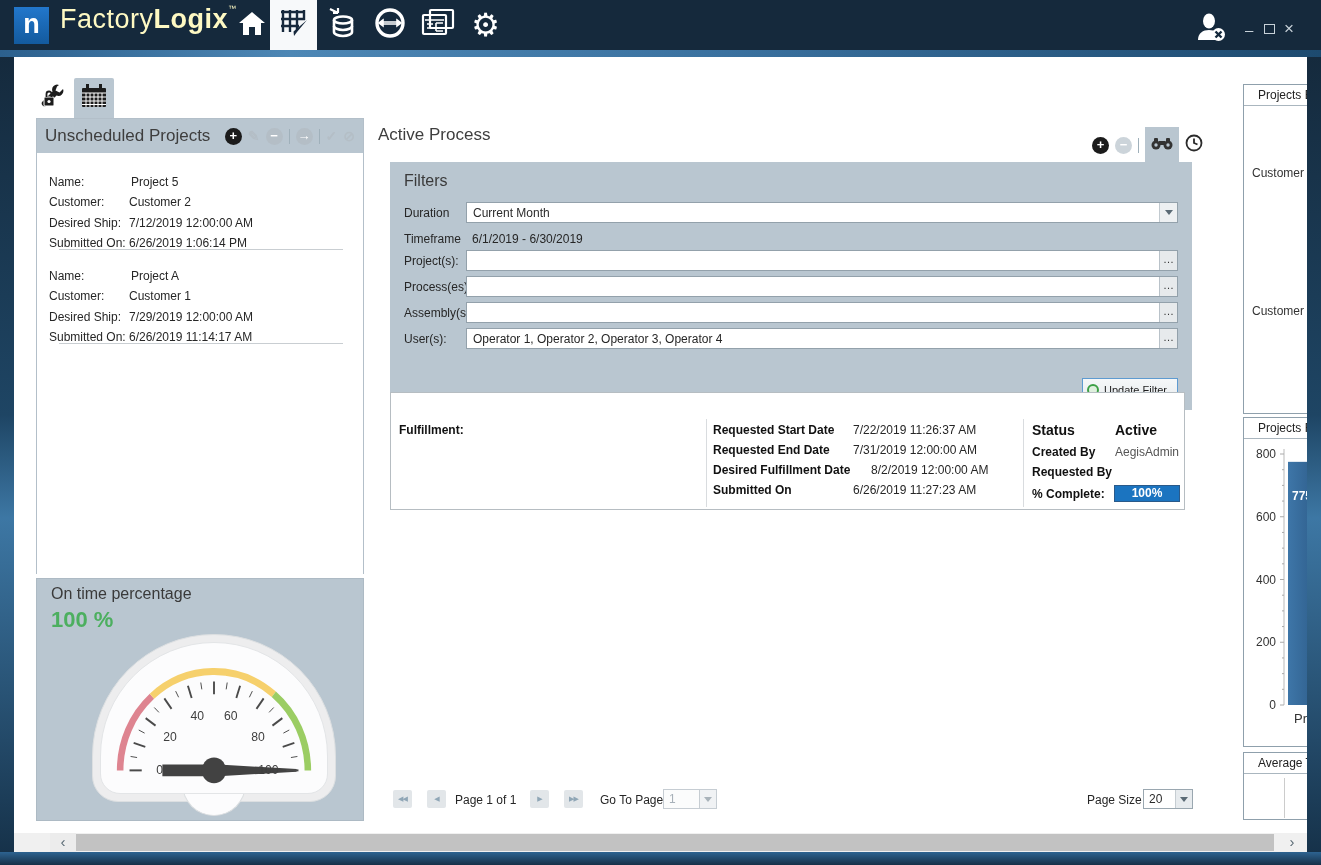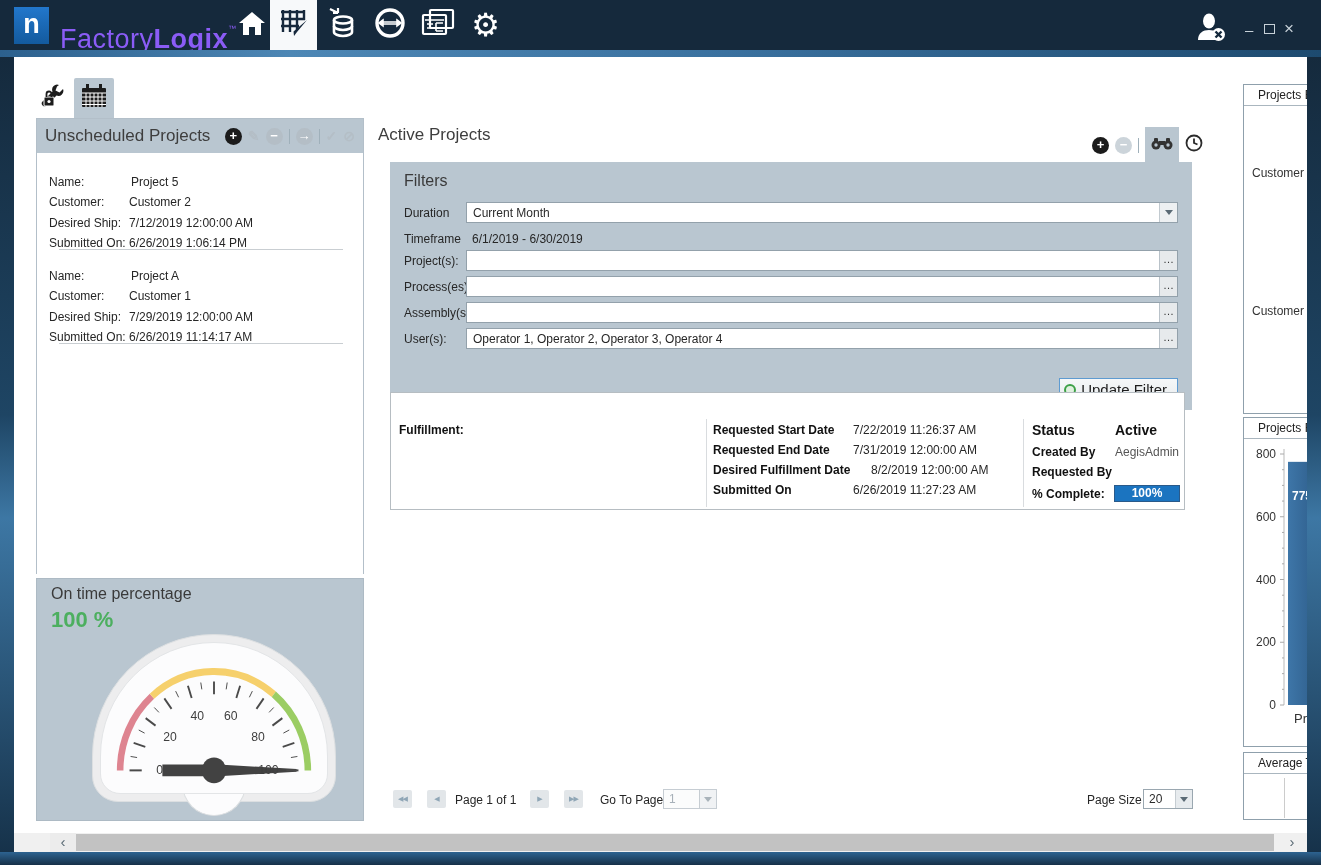--- a/index.html
+++ b/index.html
@@ -6,21 +6,21 @@
   *{margin:0;padding:0;box-sizing:border-box}
   html,body{background:#0d1e2d}
   body{font-family:"Liberation Sans",sans-serif;color:#2b2b2b}
   .app{position:relative;width:1321px;height:865px;overflow:hidden;background:#15293c}
   .abs{position:absolute}
 
   
   .topbar{left:0;top:0;width:1321px;height:50px;background:#15293c}
   .logo-tile{left:14px;top:7px;width:35px;height:37px;background:linear-gradient(180deg,#2277cc,#135a9e);
     color:#fff;font-size:27px;font-weight:bold;text-align:center;line-height:35px}
-  .brand{left:60px;top:24px;font-size:27px;color:#8b5cf6;letter-spacing:.5px;white-space:nowrap}
+  .brand{left:60px;top:4px;font-size:27px;color:#fef9c3;letter-spacing:.5px;white-space:nowrap}
   .brand .lite{font-weight:300}
   .brand .bold{font-weight:bold}
   .brand sup{font-size:8px;vertical-align:top}
   .nav-item{top:0;width:47px;height:50px;display:flex;align-items:center;justify-content:center}
   .nav-item.sel{background:#f7f9fa}
   .winbtn{color:#c7d1d8;font-size:15px;line-height:15px}
   .accent{left:0;top:50px;width:1321px;height:7px;
     background:linear-gradient(90deg,#2c608d 0%,#4d87b5 22%,#3a719f 55%,#1d4a6f 100%)}
   .sideborder{top:57px;width:14px;height:795px;
     background:linear-gradient(180deg,#152a3d 0%,#1e4564 45%,#3d77a4 58%,#16324a 100%)}
@@ -76,21 +76,21 @@
   .f-field{position:absolute;left:76px;width:712px;height:21px;background:#fff;border:1px solid #93a1ab}
   .f-input{position:absolute;left:0;top:0;width:100%;height:100%;border:none;outline:none;
     font:12px "Liberation Sans",sans-serif;color:#262626;padding:0 22px 0 6px;background:transparent}
   .dots-btn{position:absolute;right:0;top:0;width:18px;height:19px;background:#e7eaec;
     border-left:1px solid #b9c2c9;font-size:11px;line-height:17px;text-align:center;color:#333}
   .dd-arrow{position:absolute;right:0;top:0;width:18px;height:19px;background:#edf0f2;
     border-left:1px solid #c2cad0;display:flex;align-items:center;justify-content:center}
   .tri{width:0;height:0;border-left:4px solid transparent;border-right:4px solid transparent;
     border-top:5px solid #5a6a75}
   .updbtn{position:absolute;right:14px;bottom:9px;height:23px;padding:0 10px 0 4px;
-    background:linear-gradient(#f5f7f8,#e9edef);border:1px solid #5e9bd1;font-size:15px;color:#1d1d1d;
+    background:linear-gradient(#f5f7f8,#e9edef);border:1px solid #5e9bd1;font-size:11px;color:#1d1d1d;
     display:flex;align-items:center;gap:5px}
   .ring{display:inline-block;width:12px;height:12px;border-radius:50%;border:2px solid #3da047;background:#dff0de}
 
   .card{left:376px;top:335px;width:795px;height:118px;border:1px solid #b6bdc2;background:#fff}
   .card-head{position:absolute;left:0;top:0;width:100%;height:22px;border-bottom:1px solid #d7dadd;
     font-size:12px;color:#262626;line-height:22px;padding:0 8px}
   .colsep{position:absolute;top:26px;width:1px;height:88px;background:#d9dcdf}
   .pct-bar{position:absolute;width:66px;height:17px;background:#1b74c0;border:1px solid #2a5a8a;
     color:#fff;font-size:12px;font-weight:bold;text-align:center;line-height:15px}
 
@@ -294,21 +294,21 @@
             <text x="72" y="142" text-anchor="middle" class="gauge-num">0</text>
             <text x="83.07701432625305" y="107.90845536703655" text-anchor="middle" class="gauge-num">20</text>
             <text x="112.07701432625305" y="86.83872205488109" text-anchor="middle" class="gauge-num">40</text>
             <text x="147.92298567374695" y="86.83872205488109" text-anchor="middle" class="gauge-num">60</text>
             <text x="176.92298567374695" y="107.90845536703657" text-anchor="middle" class="gauge-num">80</text>
             <text x="188" y="142" text-anchor="middle" class="gauge-num">100</text>
           </svg>
       </div>
     </div>
 
-    <div class="abs ptitle" style="left:364px;top:68px">Active Projects</div>
+    <div class="abs ptitle" style="left:364px;top:68px">Active Process</div>
 
     <div class="abs" style="left:1078px;top:70px;display:flex;align-items:center;gap:6px">
       <span class="ci black">+</span>
       <span class="ci lite">−</span>
       <span class="vsep"></span>
       <span style="display:inline-flex;width:34px;height:36px;align-items:center;justify-content:center;background:#b9c6d0">
         <span>
           <svg width="22" height="13" viewBox="0 0 22 13">
             <circle cx="5" cy="8" r="4.5" fill="#333"></circle>
               <circle cx="17" cy="8" r="4.5" fill="#333"></circle>

